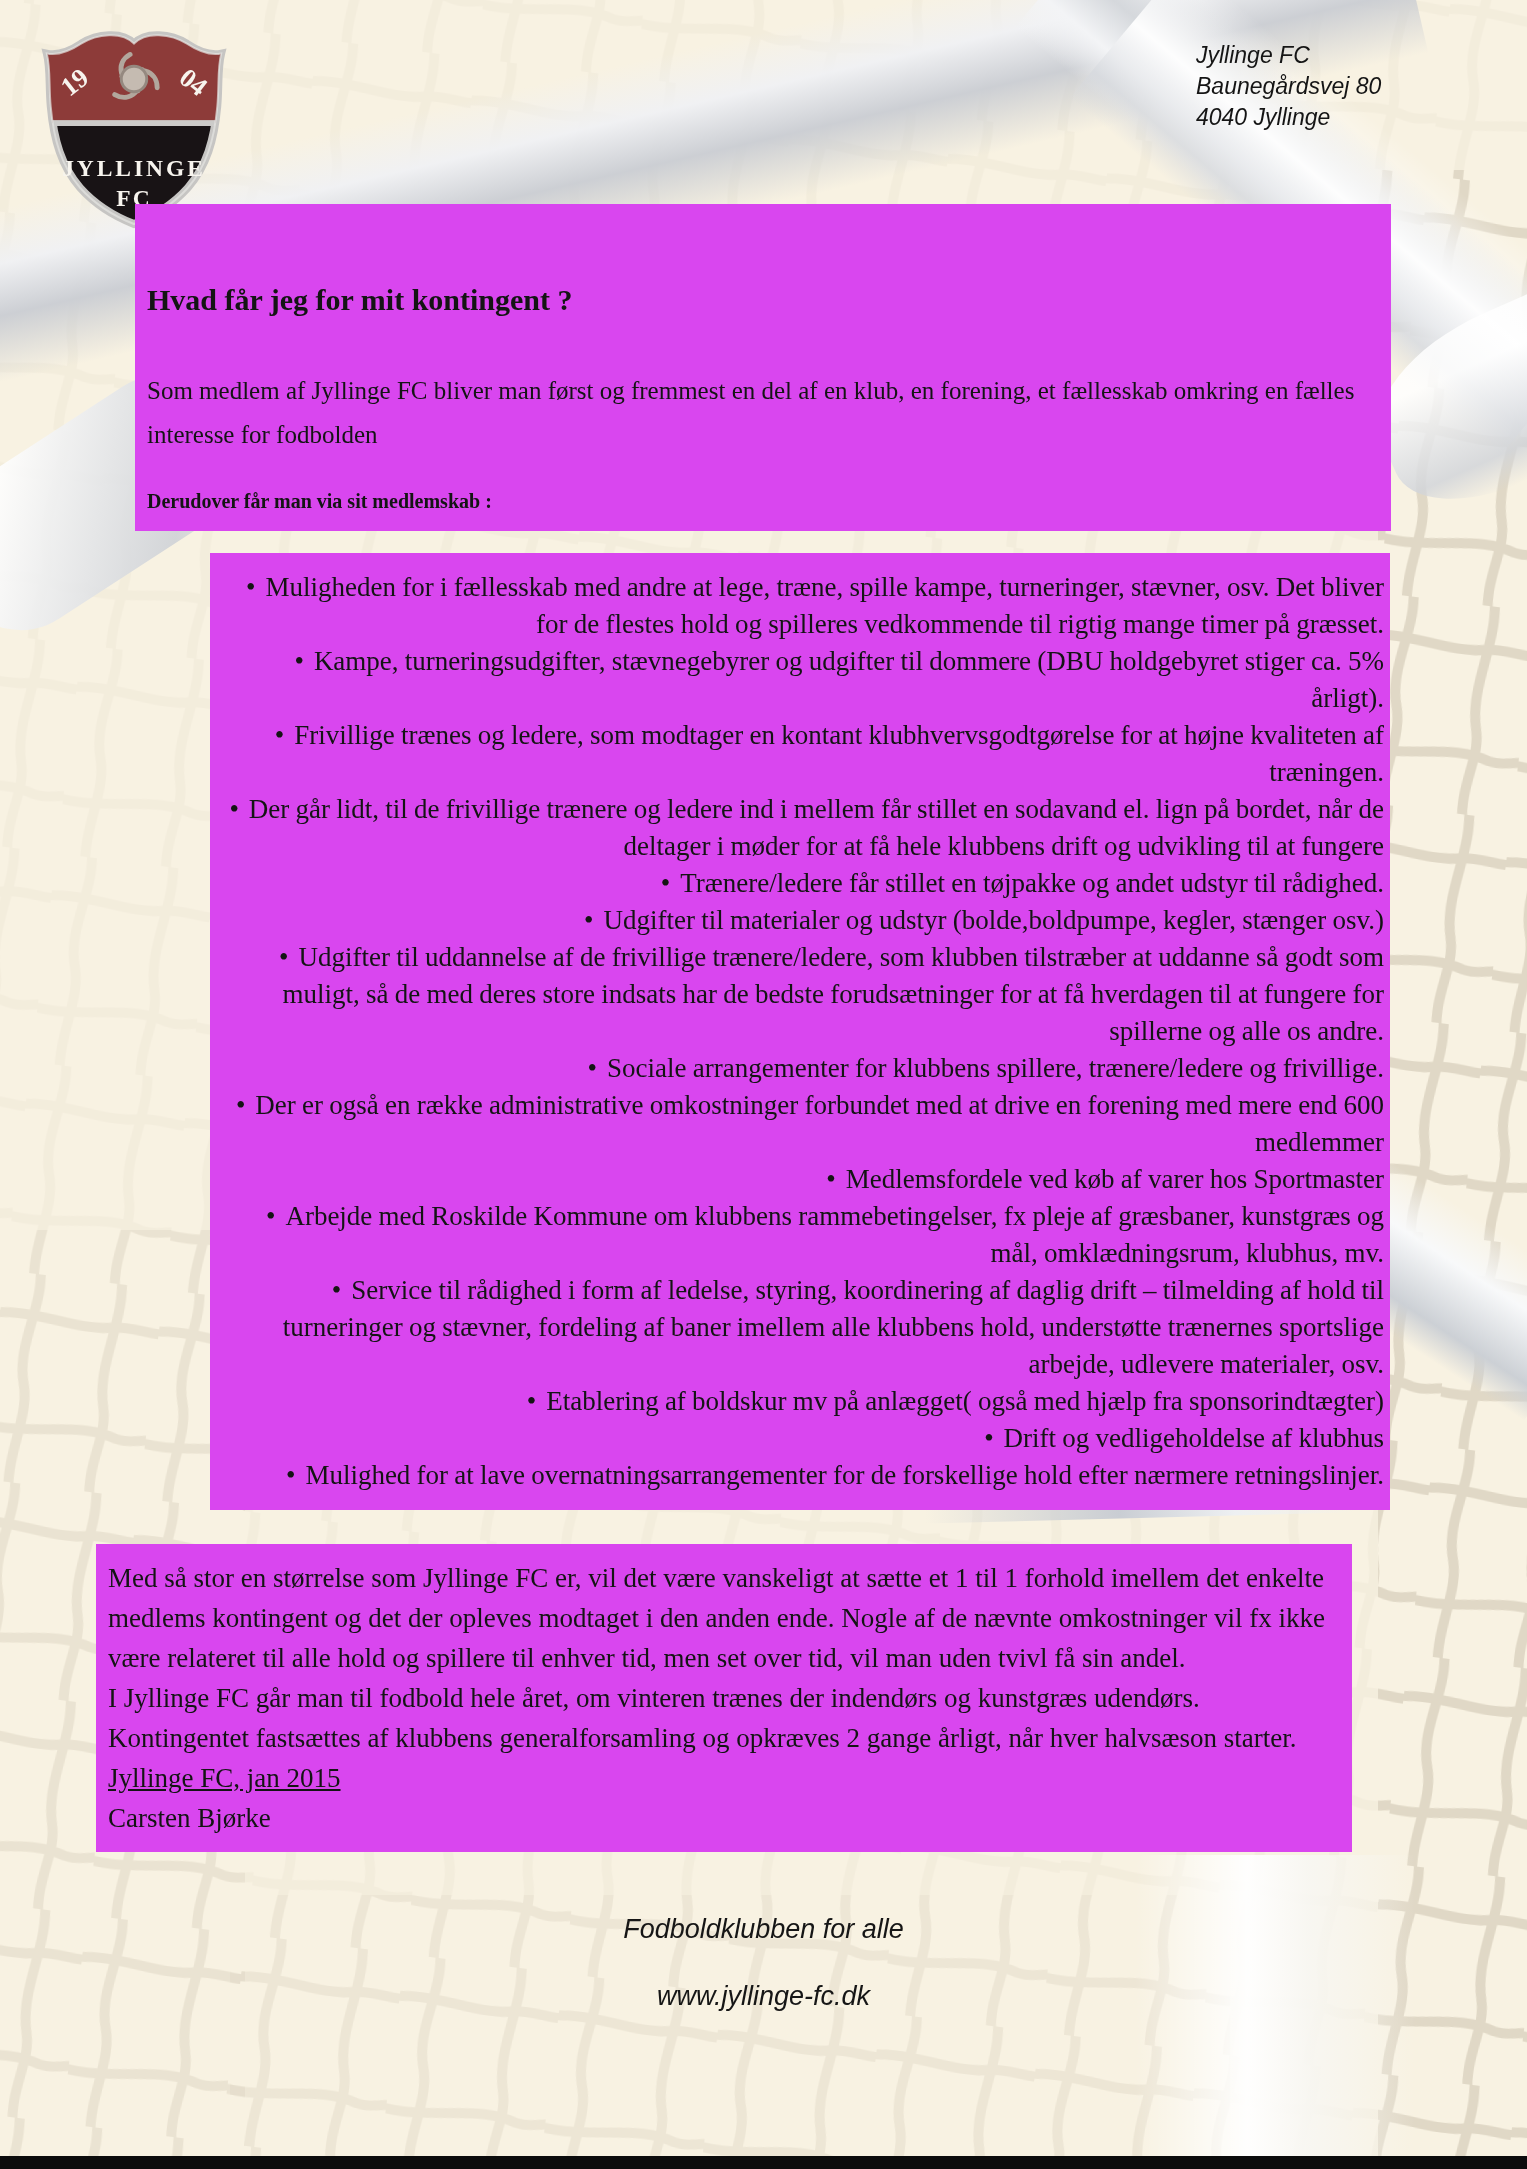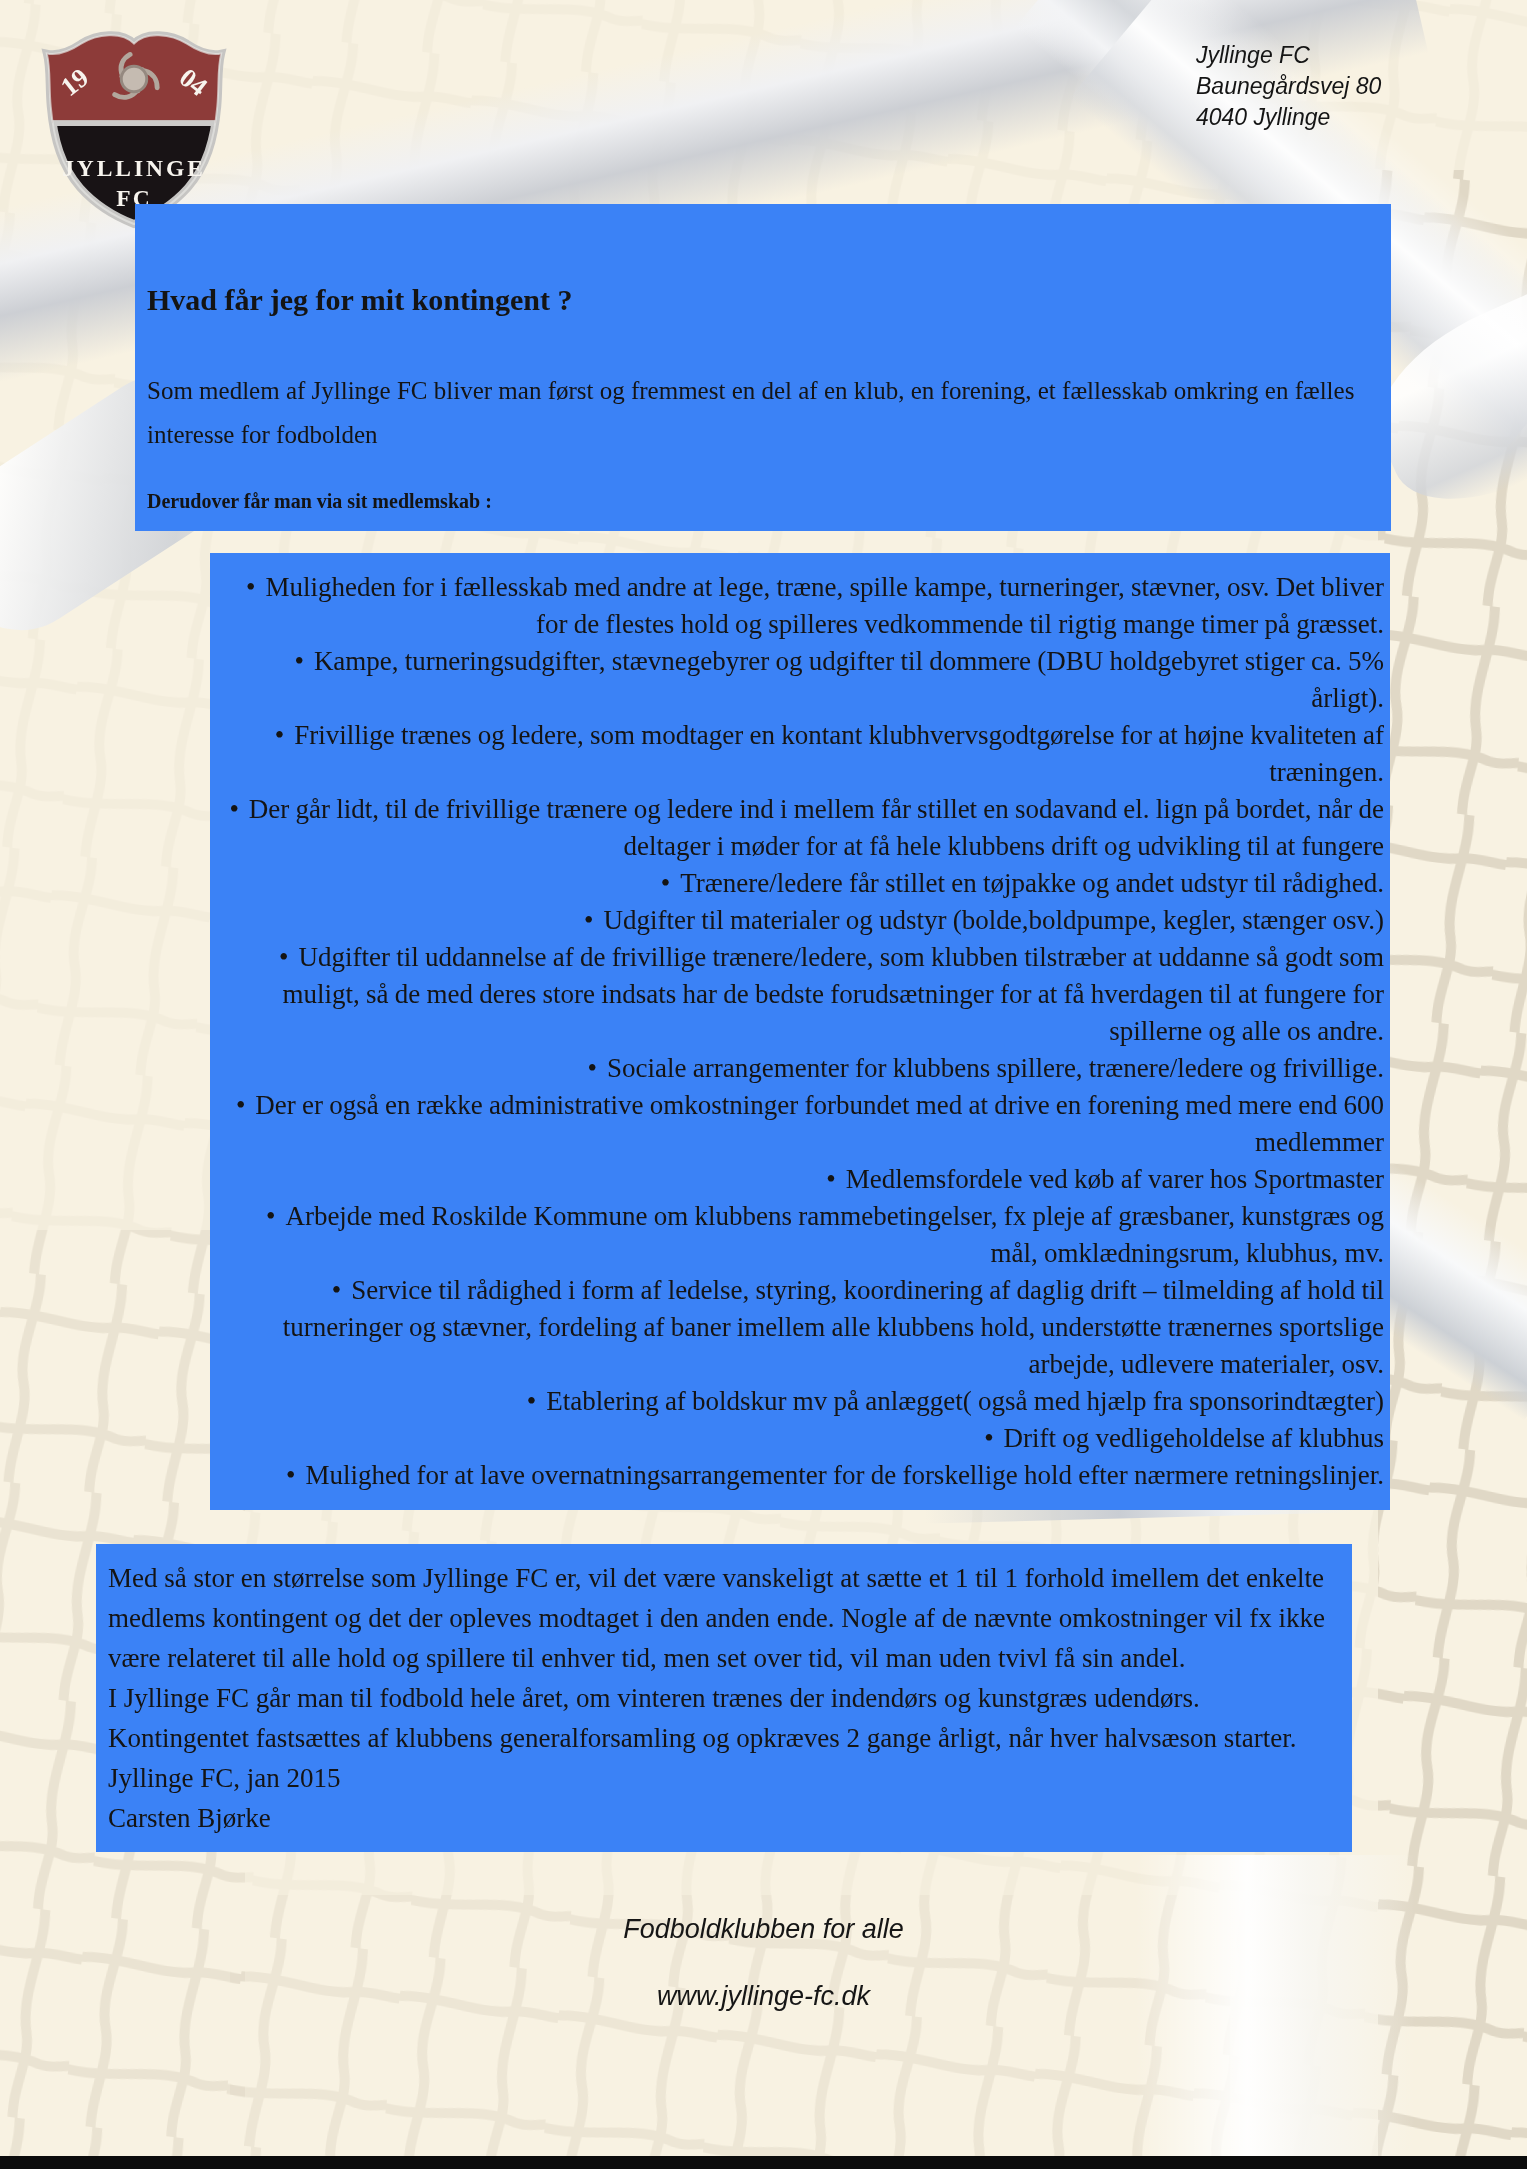--- a/index.html
+++ b/index.html
@@ -57,33 +57,33 @@
   }
   
   .logo { position:absolute; left:36px; top:22px; z-index:2; }
   .address {
     position:absolute; left:1196px; top:40px; z-index:2;
     font-family:"Liberation Sans", sans-serif; font-style:italic;
     font-size:23px; line-height:31px; color:#151515;
   }
   
   .content { position:absolute; left:0; top:204px; width:1527px; z-index:2; }
-  .wblock { background:#3b82f6; }
+  .wblock { background:#d946ef; }
   .b1 { margin-left:135px; width:1256px; box-sizing:border-box; padding:78px 10px 12px 12px; }
   .doc-title { font-size:30px; font-weight:bold; margin:0; line-height:36px; }
   .intro { font-size:25px; line-height:44px; margin:51px 0 0 0; }
   .list-heading { font-size:20px; font-weight:bold; margin:26px 0 0 0; line-height:36px; }
   .b2 { margin-left:210px; width:1180px; box-sizing:border-box; margin-top:22px; padding:16px 6px 16px 0; }
   .bullets { list-style:none; margin:0; padding:0; font-size:27px; line-height:37px; word-spacing:-0.5px; }
   .bullets li { padding-left:72px; text-indent:-64px;text-align:right; }
   .bullets li::before { content:"•"; padding-right:10px; }
   .b3 { margin-left:96px; width:1256px; box-sizing:border-box; margin-top:34px; padding:14px 10px 14px 12px; font-size:27px; }
   .b3 p, .b3 div { margin:0; line-height:40px; }
   .season { margin-top:34px; }
-  .date-line { margin-top:30px; }
+  .date-line { margin-top:30px;text-decoration:underline; }
   .signature { margin-top:40px; }
   .slogan, .website {
     text-align:center; font-family:"Liberation Sans", sans-serif;
     font-style:italic; font-size:27px; color:#161616;
   }
   .slogan { margin-top:62px; }
   .website { margin-top:36px; }
   
   .bottom-bar { position:absolute; left:0; bottom:0; width:100%; height:13px; background:#0c0c0c; z-index:5; }
 </style>

